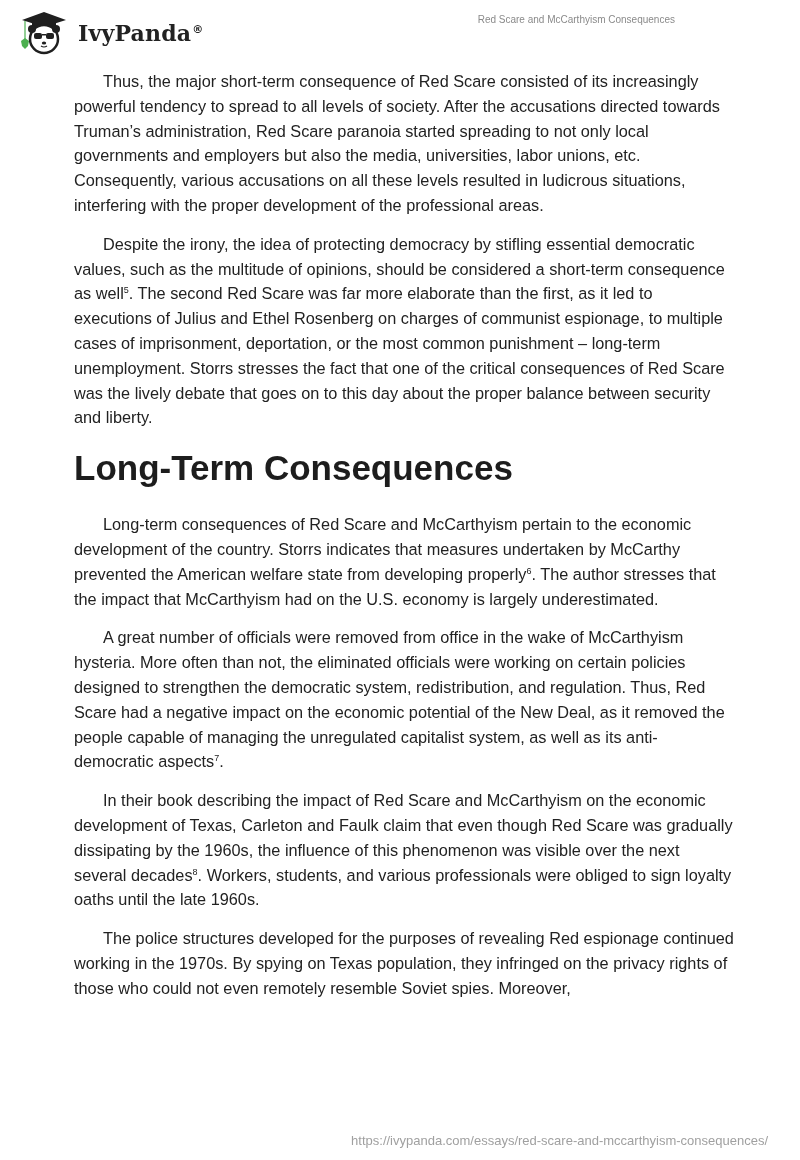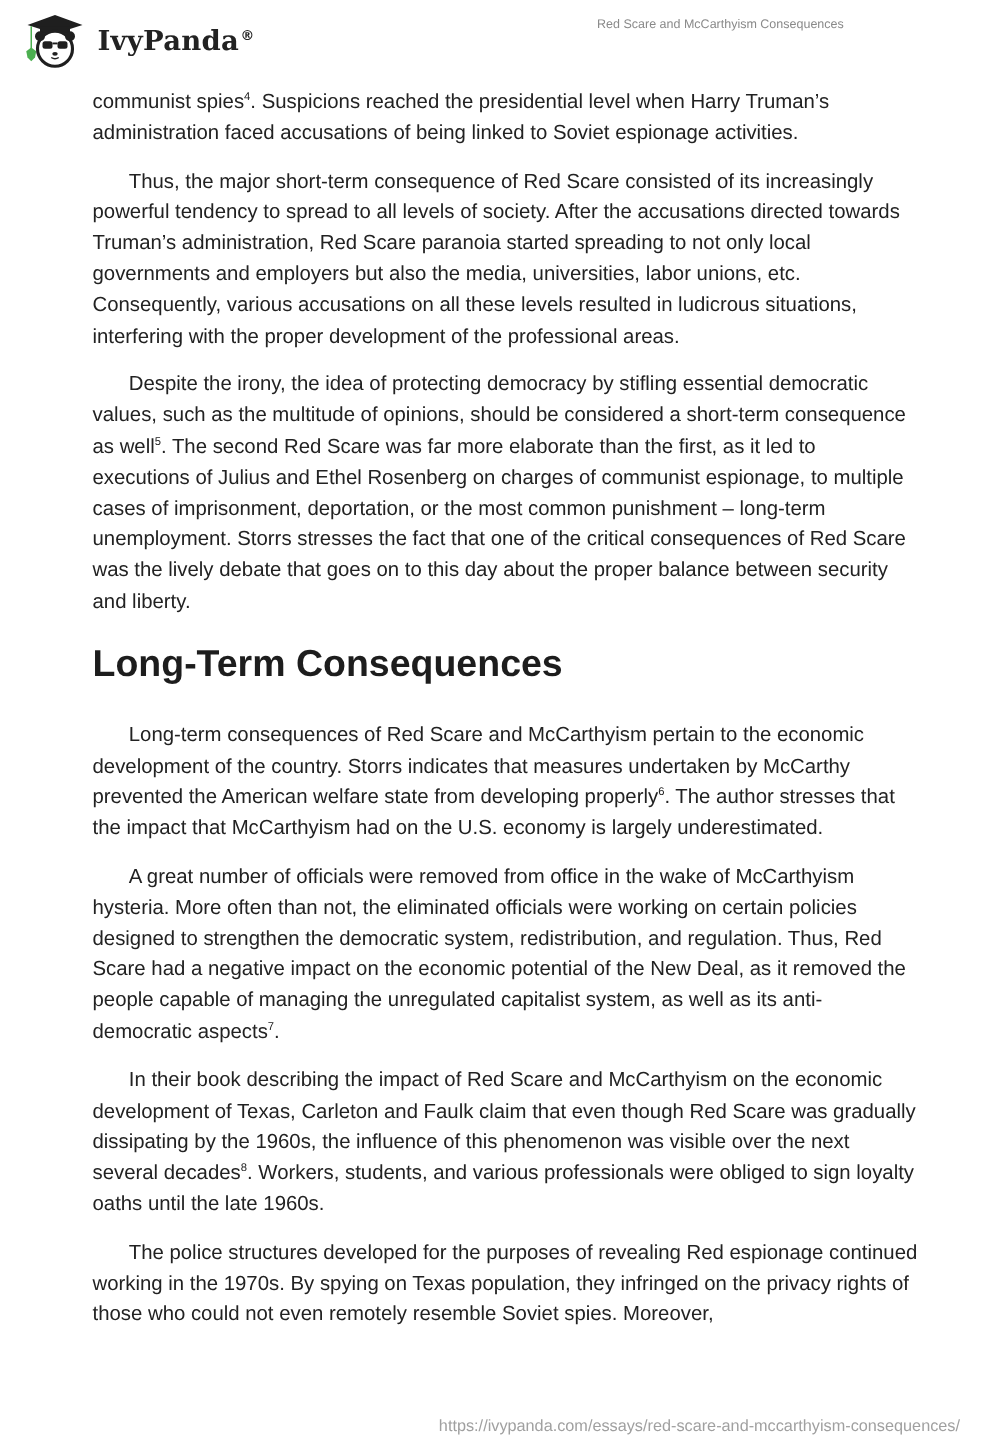--- a/index.html
+++ b/index.html
@@ -71,21 +71,21 @@
     }
     .para.indent {
       text-indent: 29px;
     }
     .para sup {
       font-size: 9px;
       line-height: 0;
       vertical-align: 6px;
     }
     .section-heading {
-      font-size: 30px;
+      font-size: 35px;
       font-weight: bold;
       color: #1d1d1d;
       margin: 20px 0 26px 0;
       line-height: 36px;
     }
     .footer-url {
       position: absolute;
       right: 32px;
       top: 1133px;
       font-size: 13px;
@@ -117,21 +117,20 @@
       <ellipse cx="28" cy="35" rx="2.2" ry="1.5" fill="#1f1f1f"></ellipse>
       <path d="M25,38 Q28,40 31,38" stroke="#1f1f1f" stroke-width="1.2" fill="none"></path>
     </svg>
     <span class="logo-text"><span>IvyPanda</span><span class="logo-reg">®</span></span>
   </div>
   <div class="doc-title">Red Scare and McCarthyism Consequences</div>
 </div>
 
 <div class="content">
   <div id="paras-before">
-      <p class="para"><span>communist spies</span><sup>4</sup><span>. Suspicions reached the presidential level when Harry Truman’s administration faced accusations of being linked to Soviet espionage activities.</span></p>
       <p class="para indent"><span>Thus, the major short-term consequence of Red Scare consisted of its increasingly powerful tendency to spread to all levels of society. After the accusations directed towards Truman’s administration, Red Scare paranoia started spreading to not only local governments and employers but also the media, universities, labor unions, etc. Consequently, various accusations on all these levels resulted in ludicrous situations, interfering with the proper development of the professional areas.</span></p>
       <p class="para indent"><span>Despite the irony, the idea of protecting democracy by stifling essential democratic values, such as the multitude of opinions, should be considered a short-term consequence as well</span><sup>5</sup><span>. The second Red Scare was far more elaborate than the first, as it led to executions of Julius and Ethel Rosenberg on charges of communist espionage, to multiple cases of imprisonment, deportation, or the most common punishment – long-term unemployment. Storrs stresses the fact that one of the critical consequences of Red Scare was the lively debate that goes on to this day about the proper balance between security and liberty.</span></p>
     </div>
   <h2 class="section-heading">Long-Term Consequences</h2>
   <div id="paras-after">
       <p class="para indent"><span>Long-term consequences of Red Scare and McCarthyism pertain to the economic development of the country. Storrs indicates that measures undertaken by McCarthy prevented the American welfare state from developing properly</span><sup>6</sup><span>. The author stresses that the impact that McCarthyism had on the U.S. economy is largely underestimated.</span></p>
       <p class="para indent"><span>A great number of officials were removed from office in the wake of McCarthyism hysteria. More often than not, the eliminated officials were working on certain policies designed to strengthen the democratic system, redistribution, and regulation. Thus, Red Scare had a negative impact on the economic potential of the New Deal, as it removed the people capable of managing the unregulated capitalist system, as well as its anti-democratic aspects</span><sup>7</sup><span>.</span></p>
       <p class="para indent"><span>In their book describing the impact of Red Scare and McCarthyism on the economic development of Texas, Carleton and Faulk claim that even though Red Scare was gradually dissipating by the 1960s, the influence of this phenomenon was visible over the next several decades</span><sup>8</sup><span>. Workers, students, and various professionals were obliged to sign loyalty oaths until the late 1960s.</span></p>
       <p class="para indent"><span>The police structures developed for the purposes of revealing Red espionage continued working in the 1970s. By spying on Texas population, they infringed on the privacy rights of those who could not even remotely resemble Soviet spies. Moreover,</span></p>
     </div>

